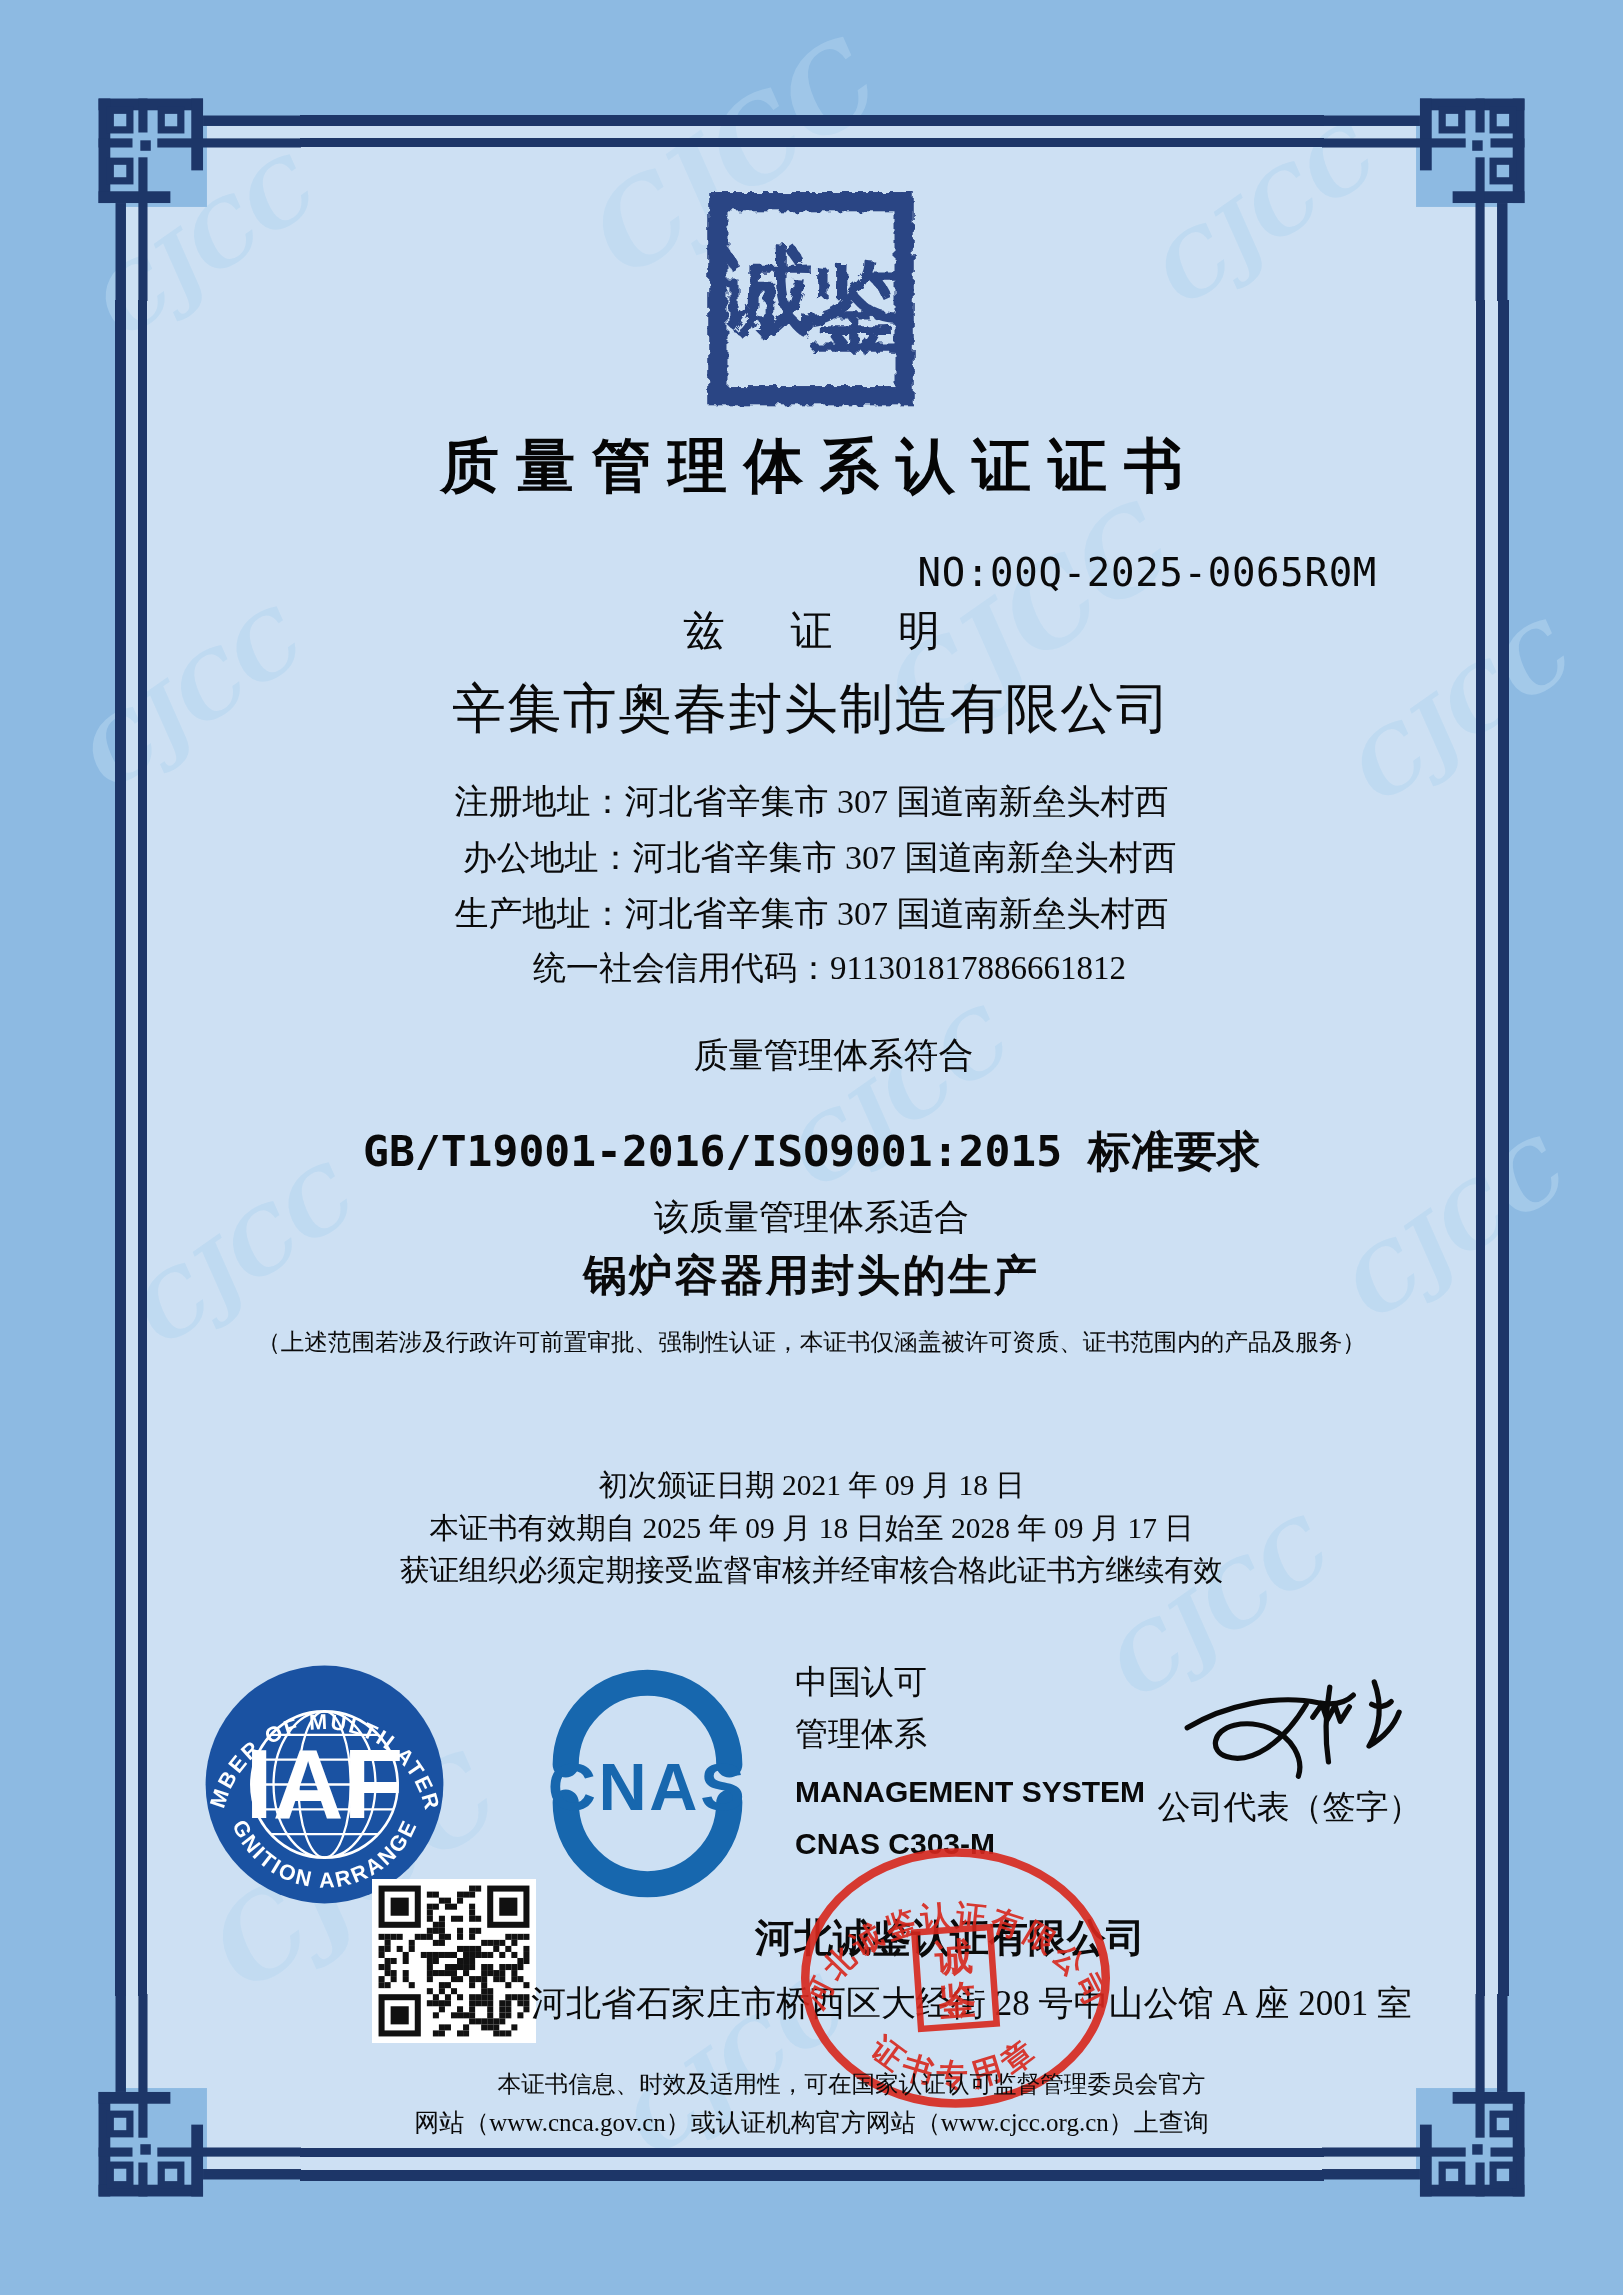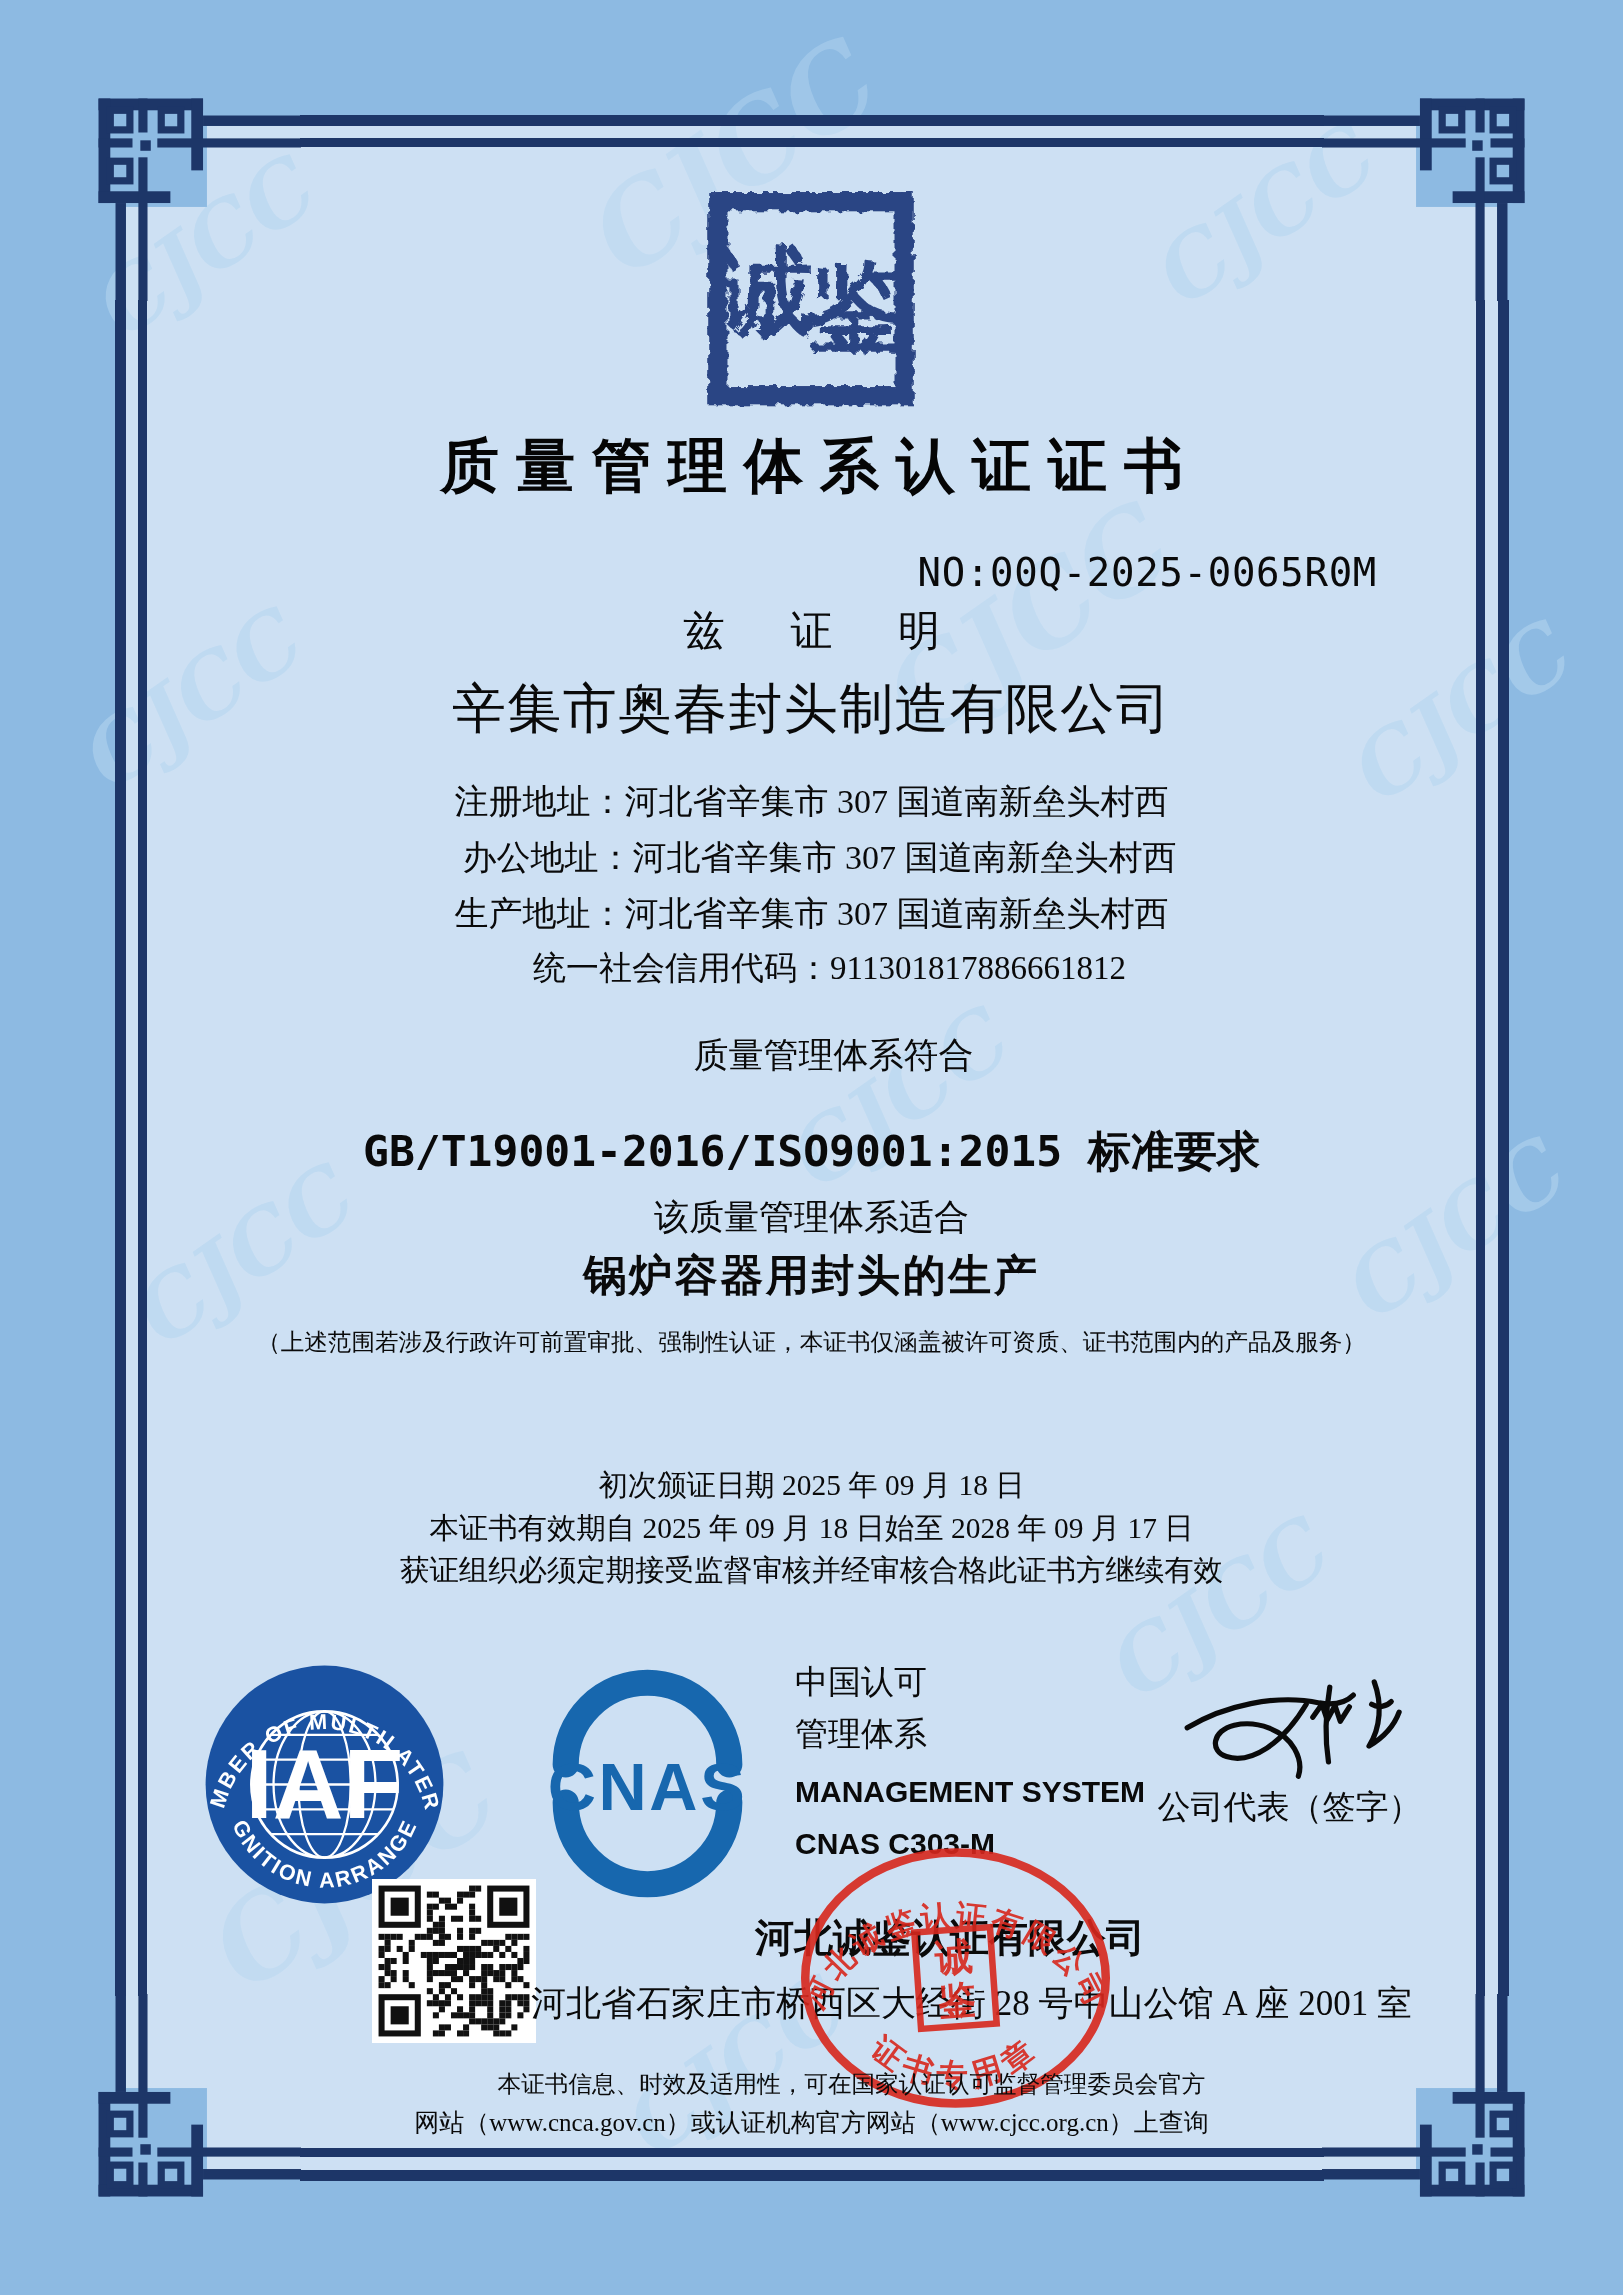--- a/index.html
+++ b/index.html
@@ -145,21 +145,21 @@
   <div class="row addr2">办公地址：河北省辛集市 307 国道南新垒头村西</div>
   <div class="row addr3">生产地址：河北省辛集市 307 国道南新垒头村西</div>
   <div class="row credit">统一社会信用代码：911301817886661812</div>
 
   <div class="row stdintro">质量管理体系符合</div>
   <div class="row stdname">GB/T19001-2016/ISO9001:2015 标准要求</div>
   <div class="row scope">锅炉容器用封头的生产</div>
   <div class="row scopeintro">该质量管理体系适合</div>
   <div class="row note">（上述范围若涉及行政许可前置审批、强制性认证，本证书仅涵盖被许可资质、证书范围内的产品及服务）</div>
 
-  <div class="row d1">初次颁证日期 2025 年 09 月 18 日</div>
+  <div class="row d1">初次颁证日期 2021 年 09 月 18 日</div>
   <div class="row d2">本证书有效期自 2025 年 09 月 18 日始至 2028 年 09 月 17 日</div>
   <div class="row d3">获证组织必须定期接受监督审核并经审核合格此证书方继续有效</div>
 
   <svg style="position:absolute;left:203px;top:1663px" width="243" height="243" viewBox="0 0 372 372">
     <circle cx="186" cy="186" r="182" fill="#1a52a2"></circle>
     <clipPath id="iafclip">
         <circle cx="186" cy="186" r="112"></circle>
       </clipPath>
     <circle cx="186" cy="186" r="112" fill="#1a52a2" stroke="#ffffff" stroke-width="4"></circle>
     <g stroke="#ffffff" stroke-width="3.5" fill="none" clip-path="url(#iafclip)">

